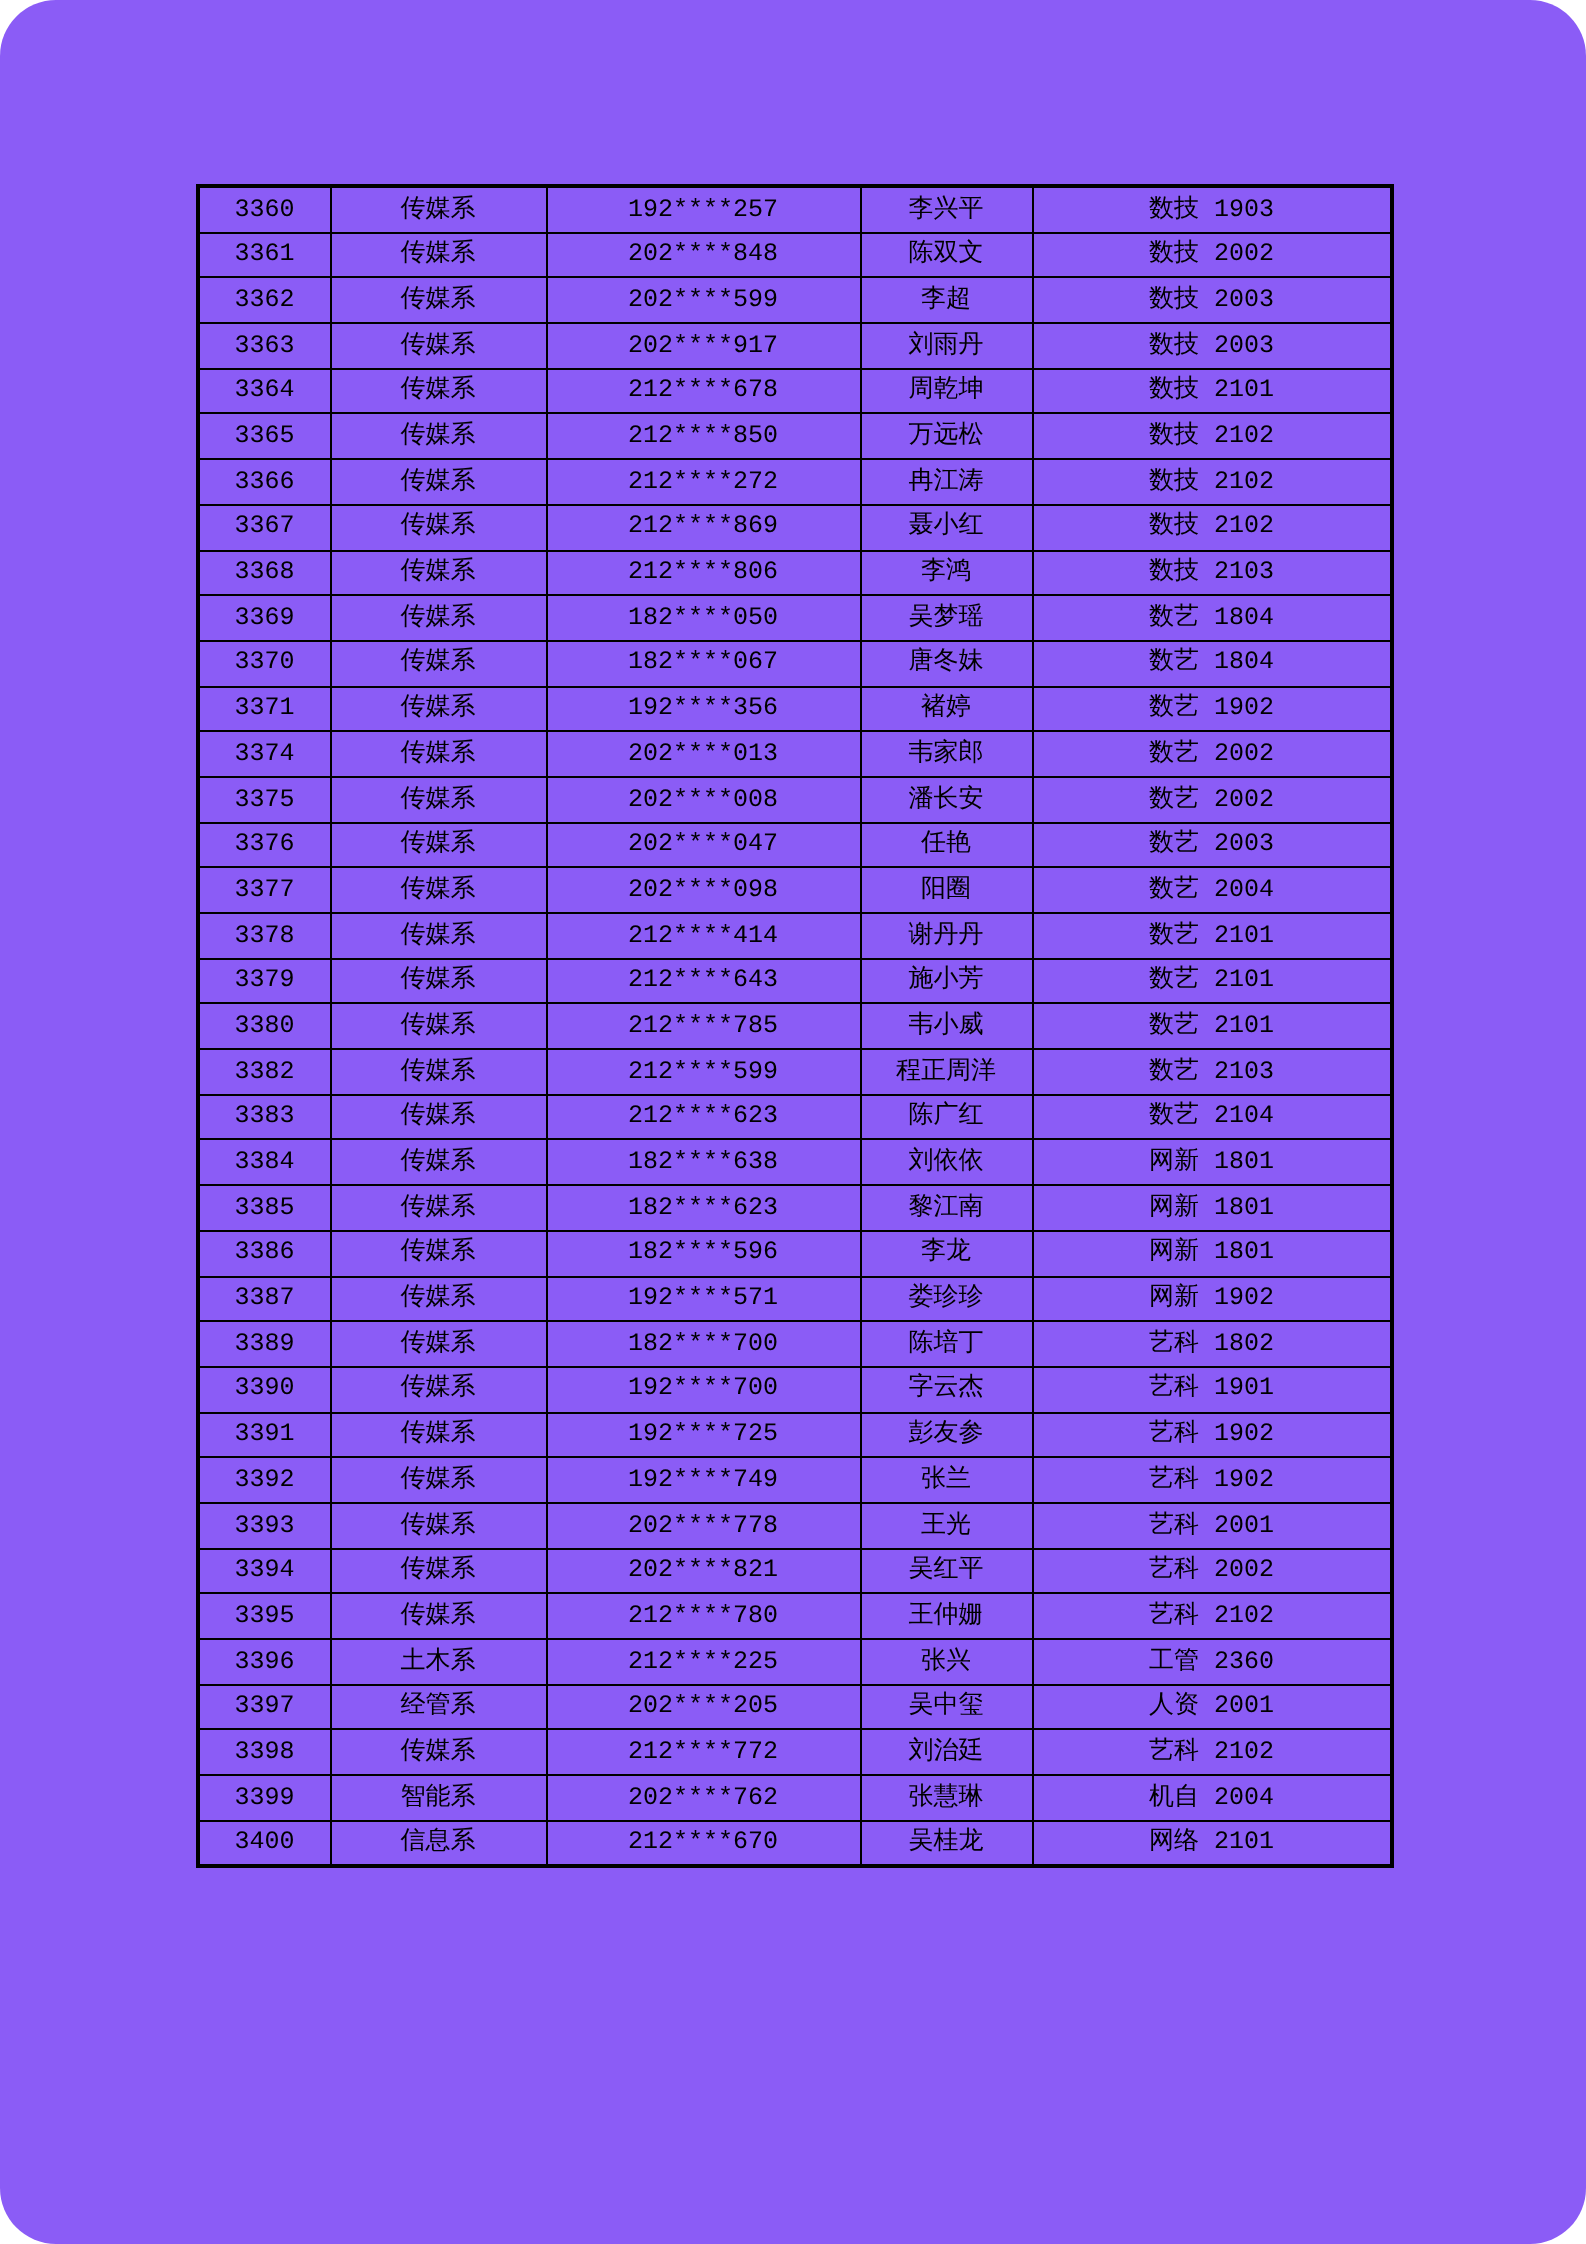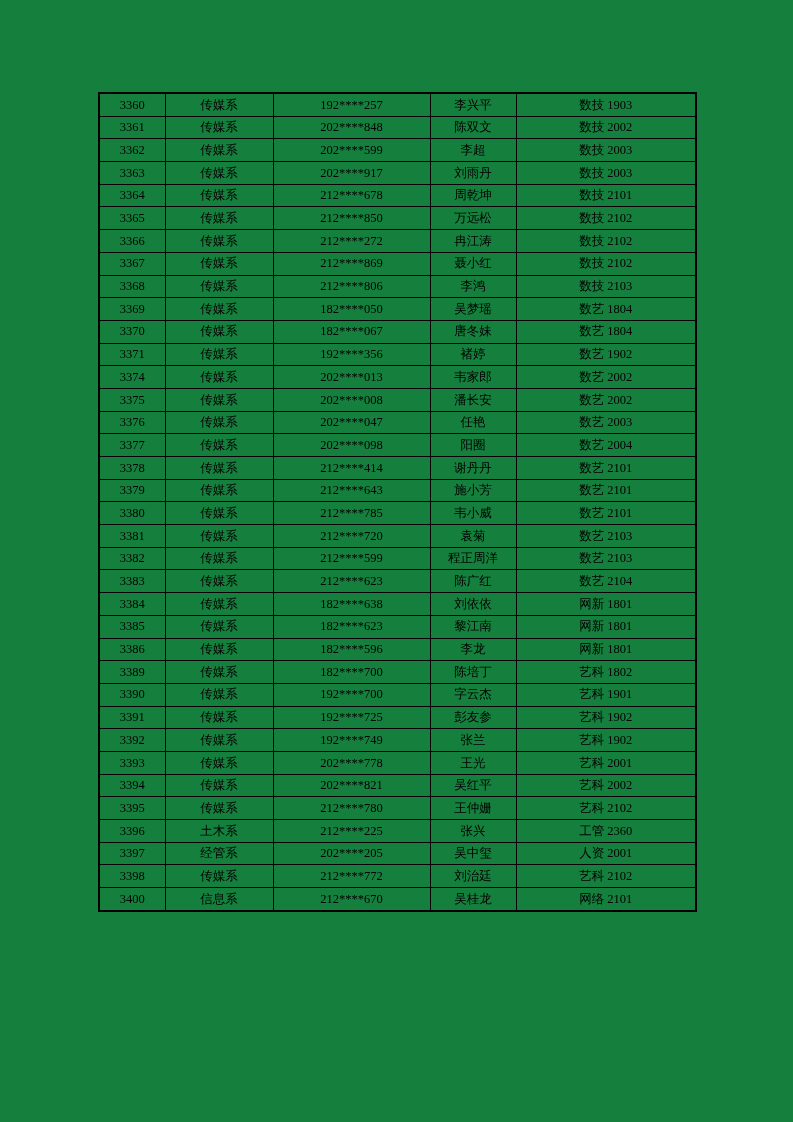--- a/index.html
+++ b/index.html
@@ -4,24 +4,25 @@
 <style>
   html, body {
     margin: 0;
     padding: 0;
     background: #ffffff;
   }
   .page {
     position: relative;
     width: 793px;
     height: 1122px;
-    background: #15803d;
-    font-family: Liberation Serif, serif;
+    background: #8b5cf6;
+    font-family: Liberation Mono, monospace;
     color: #000000;
     overflow: hidden;
+    border-radius: 28px;
   }
   table.roster {
     position: absolute;
     left: 98px;
     top: 92px;
     width: 597px;
     border-collapse: collapse;
     table-layout: fixed;
     border: 2px solid #000000;
   }
@@ -178,27 +179,20 @@
     <td>数艺 2101</td>
   </tr>
         <tr>
     <td>3380</td>
     <td>传媒系</td>
     <td>212****785</td>
     <td>韦小威</td>
     <td>数艺 2101</td>
   </tr>
         <tr>
-    <td>3381</td>
-    <td>传媒系</td>
-    <td>212****720</td>
-    <td>袁菊</td>
-    <td>数艺 2103</td>
-  </tr>
-        <tr>
     <td>3382</td>
     <td>传媒系</td>
     <td>212****599</td>
     <td>程正周洋</td>
     <td>数艺 2103</td>
   </tr>
         <tr>
     <td>3383</td>
     <td>传媒系</td>
     <td>212****623</td>
@@ -218,20 +212,27 @@
     <td>182****623</td>
     <td>黎江南</td>
     <td>网新 1801</td>
   </tr>
         <tr>
     <td>3386</td>
     <td>传媒系</td>
     <td>182****596</td>
     <td>李龙</td>
     <td>网新 1801</td>
+  </tr>
+        <tr>
+    <td>3387</td>
+    <td>传媒系</td>
+    <td>192****571</td>
+    <td>娄珍珍</td>
+    <td>网新 1902</td>
   </tr>
         <tr>
     <td>3389</td>
     <td>传媒系</td>
     <td>182****700</td>
     <td>陈培丁</td>
     <td>艺科 1802</td>
   </tr>
         <tr>
     <td>3390</td>
@@ -290,20 +291,27 @@
     <td>人资 2001</td>
   </tr>
         <tr>
     <td>3398</td>
     <td>传媒系</td>
     <td>212****772</td>
     <td>刘治廷</td>
     <td>艺科 2102</td>
   </tr>
         <tr>
+    <td>3399</td>
+    <td>智能系</td>
+    <td>202****762</td>
+    <td>张慧琳</td>
+    <td>机自 2004</td>
+  </tr>
+        <tr>
     <td>3400</td>
     <td>信息系</td>
     <td>212****670</td>
     <td>吴桂龙</td>
     <td>网络 2101</td>
   </tr>
       </tbody>
   </table>
 </div>
 

